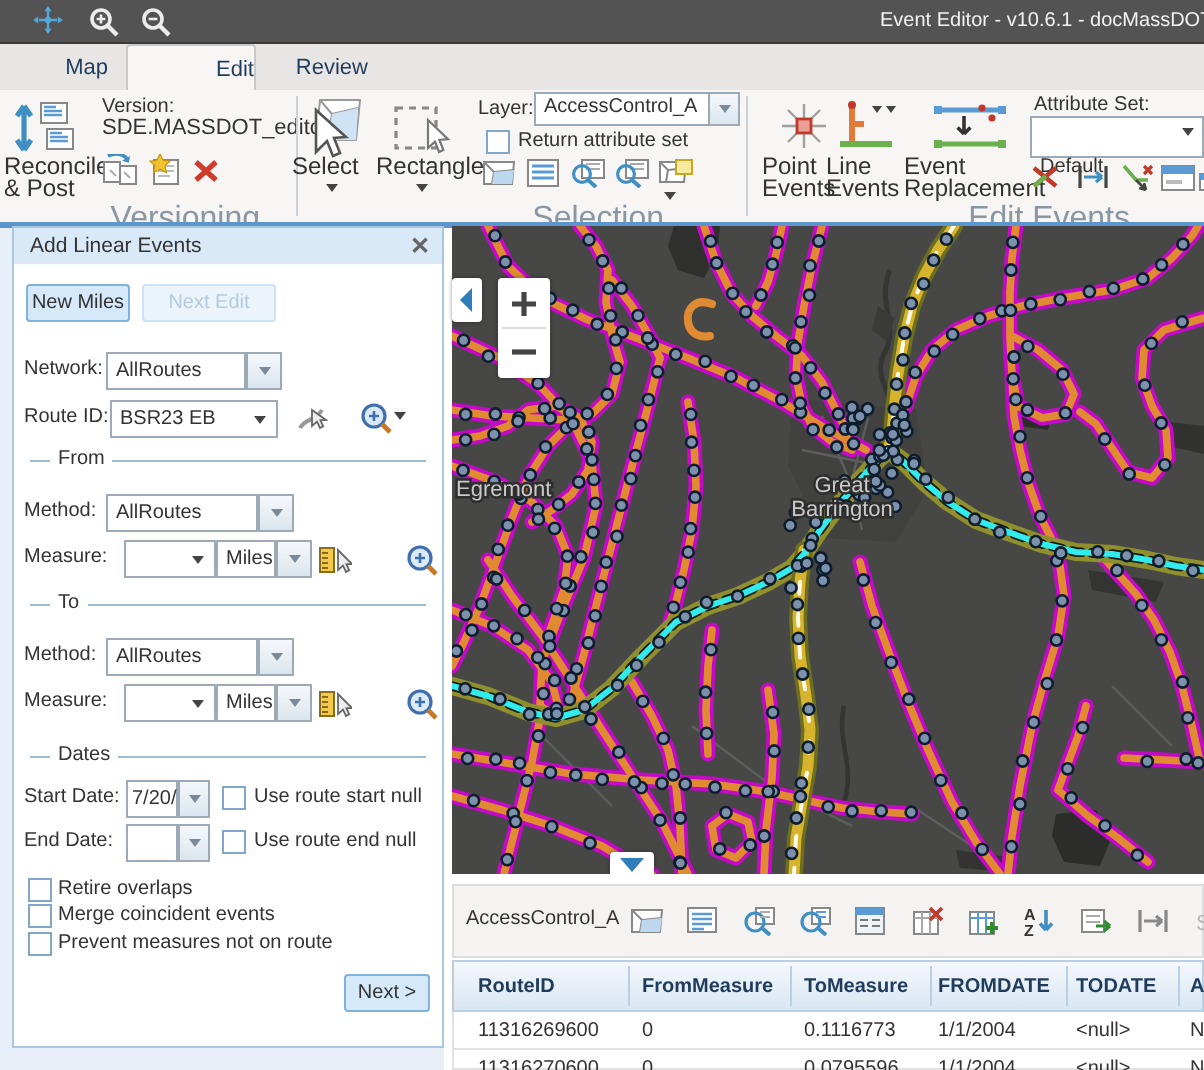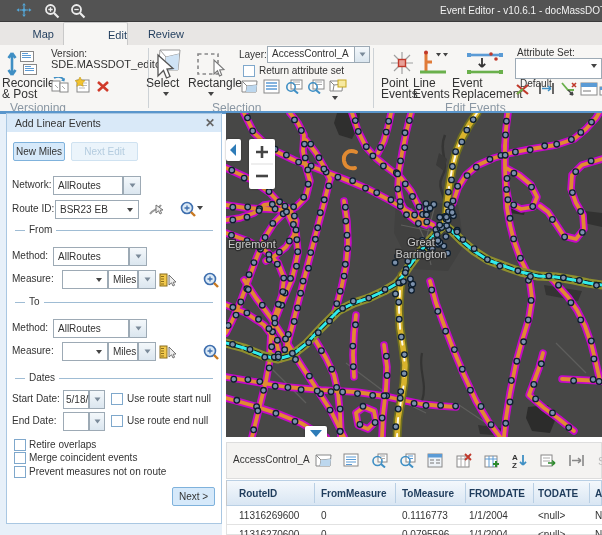--- a/index.html
+++ b/index.html
@@ -3,21 +3,21 @@
 *{margin:0;padding:0;box-sizing:border-box}
 html,body{width:602px;height:535px;overflow:hidden;font-family:"Liberation Sans",sans-serif;background:#fff;position:relative}
 #topbar{position:absolute;left:0;top:0;width:602px;height:22px;background:#535353;border-bottom:1px solid #3a3a3a}
 #topbar .ic{position:absolute;top:3px}
 #title{position:absolute;left:440px;top:5px;font-size:10px;color:#f2f2f2;white-space:nowrap}
 #tabbar{position:absolute;left:0;top:22px;width:602px;height:23px;background:#e8e6e4}
 .tab{position:absolute;top:0;height:23px;font-size:11px;color:#1f3c5c;text-align:right;line-height:25px}
 #tab-edit{background:#f7f6f4;border:1px solid #c9c9c9;border-bottom:none;border-radius:2px 2px 0 0}
 #ribbon{position:absolute;left:0;top:45px;width:602px;height:66px;background:#f7f6f4}
 .gsep{position:absolute;top:3px;height:60px;width:1px;background:#cdd2d6}
-.glabel{position:absolute;top:56px;font-size:12px;color:#8a97a3;width:120px;text-align:left}
+.glabel{position:absolute;top:56px;font-size:16px;color:#8a97a3;width:120px;text-align:right}
 .btext{position:absolute;font-size:12px;color:#333;text-align:left;line-height:11px}
 .rlabel{position:absolute;font-size:10px;color:#333;white-space:nowrap}
 #blueline{position:absolute;left:0;top:111px;width:602px;height:3px;background:#5a96cc}
 #lpanelbg{position:absolute;left:0;top:114px;width:222px;height:421px;background:#e7f0f9}
 #lpanel{position:absolute;left:6px;top:113px;width:216px;height:411px;background:#fff;border:1px solid #a9c7e2}
 #lphead{position:absolute;left:0;top:0;width:214px;height:18px;background:#d9e9f8;font-size:10.5px;color:#333;padding:3px 0 0 8px}
 #lpx{position:absolute;right:6px;top:2px;font-size:12px;color:#666;font-weight:bold}
 .btn{position:absolute;font-size:10px;color:#333;background:#d6e9fa;border:1px solid #7fb2dc;border-radius:2px;text-align:center}
 .btn.dis{background:#ebf4fb;border-color:#cfe2f1;color:#b4ccdf}
 .inp{position:absolute;background:#fff;border:1px solid #9daab5;font-size:10px;color:#333;padding:3px 0 0 4px}
@@ -283,21 +283,21 @@
       </svg></div>
 <div style="position:absolute;left:196px;top:230px"><svg width="16" height="16" viewBox="0 0 16 16" style="">
         <circle cx="7" cy="7" r="5.5" fill="#dceaf6" stroke="#3f6fae" stroke-width="1.6"></circle>
         <path d="M4.5,7 h5 M7,4.5 v5" stroke="#3f6fae" stroke-width="1.3"></path>
         <path d="M11,11 L15,15" stroke="#c87820" stroke-width="2.4"></path>
       </svg></div>
 <div class="sep" style="top:264px">
       <span>Dates</span>
     </div>
 <div class="plabel" style="left:5px;top:279px">Start Date:</div>
-<div class="inp" style="left:56px;top:276px;width:26px;height:19px;padding-left:2px">5/18/</div>
+<div class="inp" style="left:56px;top:276px;width:26px;height:19px;padding-left:2px">7/20/</div>
 <div class="dd" style="left:82px;top:276px;width:16px;height:19px">
       <svg width="7" height="5" viewBox="0 0 7 5">
         <path d="M0.5,0.5 L6.5,0.5 L3.5,4.5 Z" fill="#7a8a99"></path>
       </svg>
     </div>
 <div class="cb" style="left:104px;top:279px"></div>
 <div class="plabel" style="left:120px;top:279px">Use route start null</div>
 <div class="plabel" style="left:5px;top:301px">End Date:</div>
 <div class="inp" style="left:56px;top:298px;width:26px;height:19px"></div>
 <div class="dd" style="left:82px;top:298px;width:16px;height:19px">

